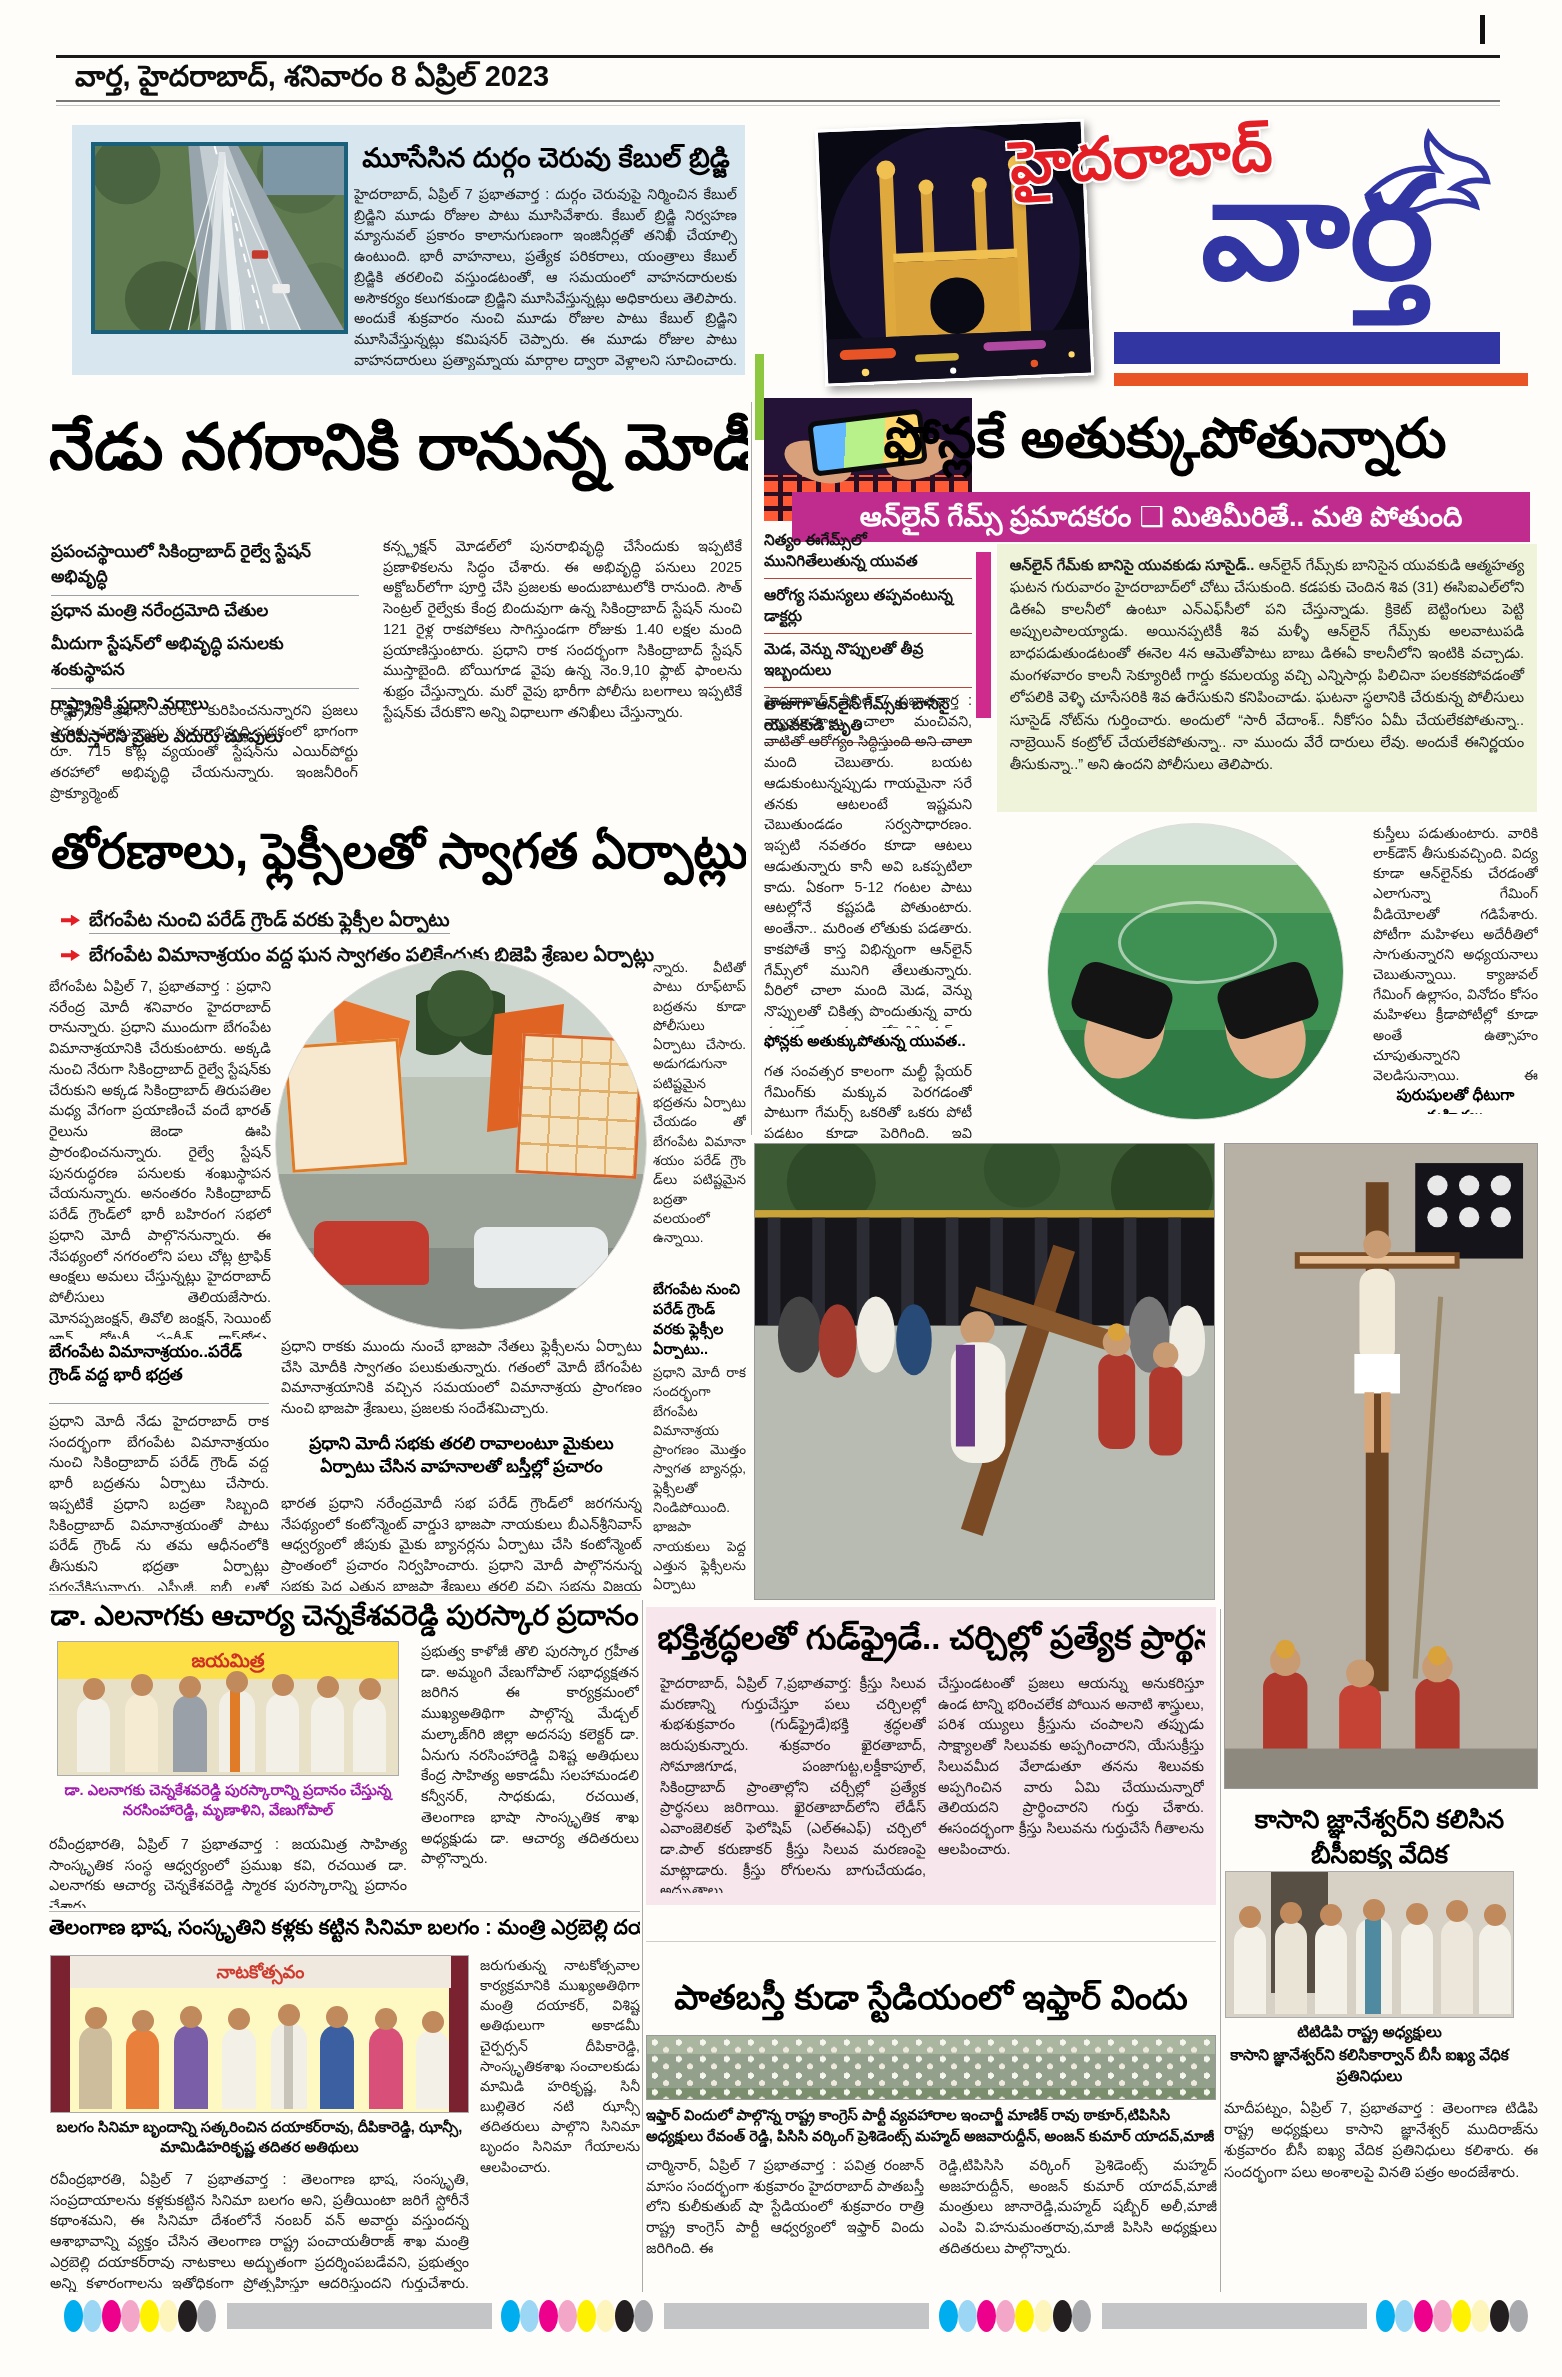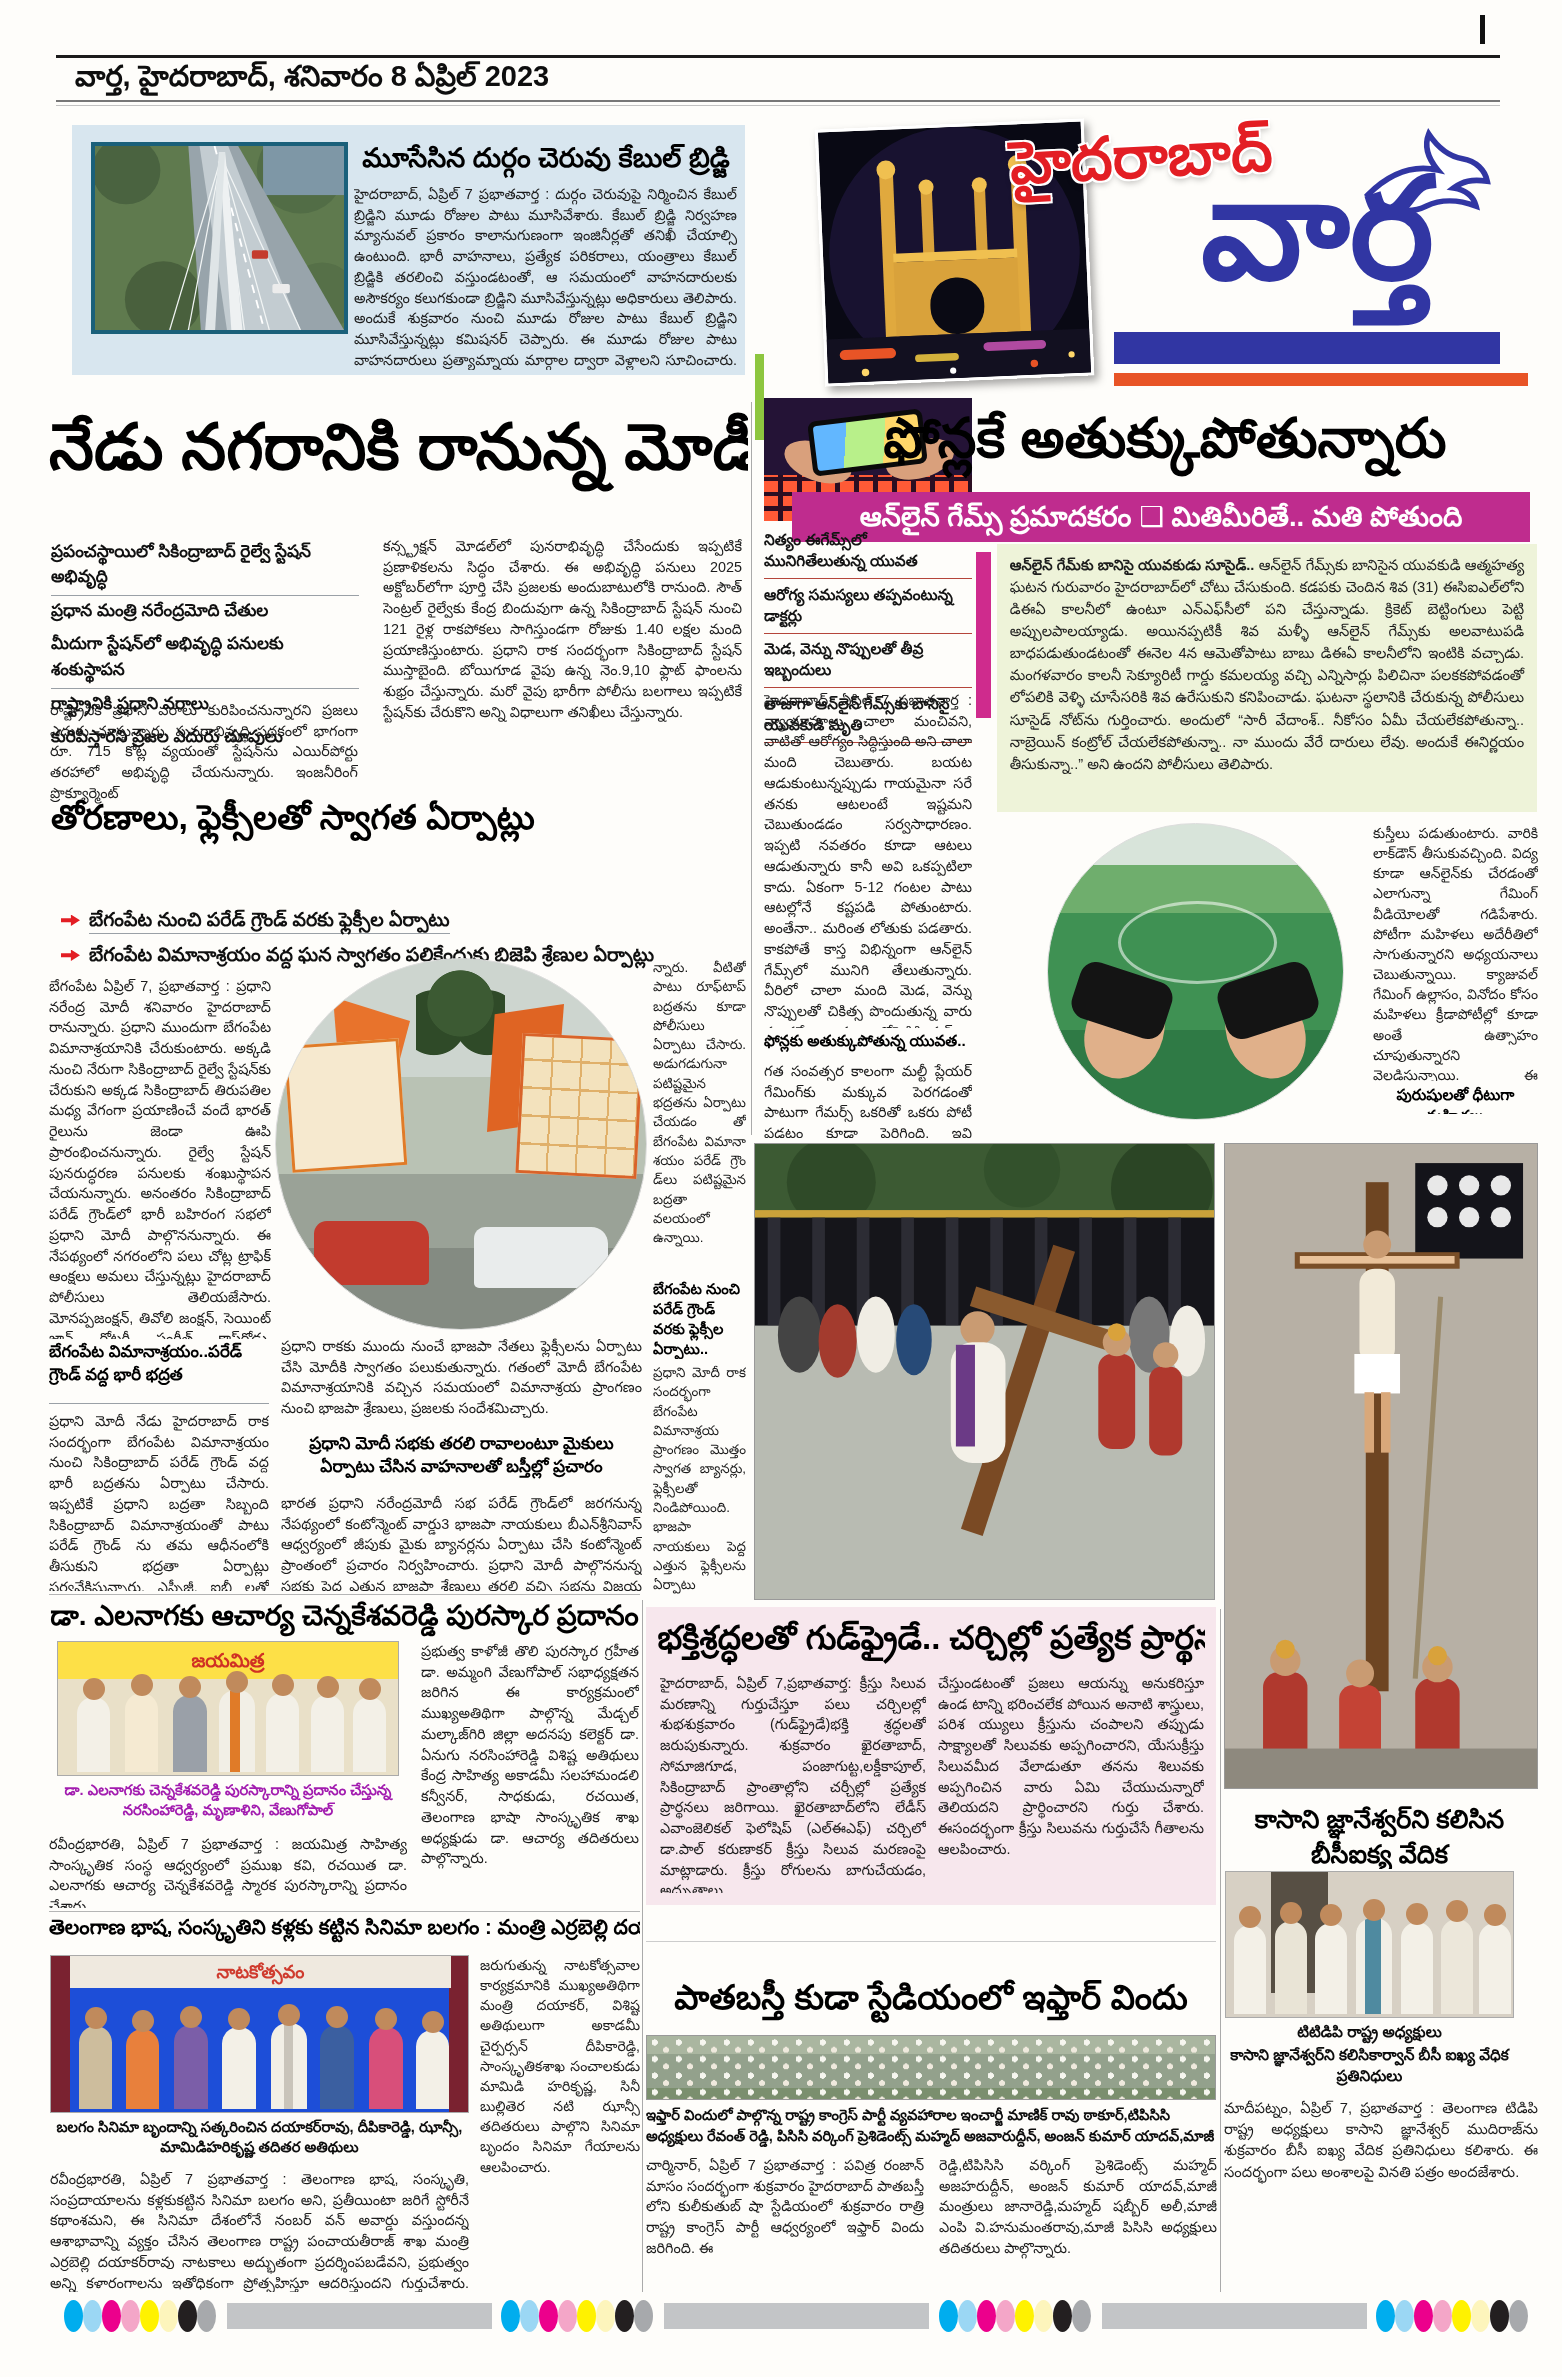--- a/index.html
+++ b/index.html
@@ -37,21 +37,21 @@
   .mh-orangebar{left:1114px;top:373px;width:414px;height:12.8px;background:#e85426;}
   .green-strip{left:755px;top:354px;width:9px;height:86px;background:#8dc63f;}
   
   .modi-hl{left:49px;top:398px;width:699px;font-size:64px;line-height:1.55;}
   .modi-kickers{left:51px;top:536px;width:308px;}
   .modi-kickers div{font-size:17px;font-weight:700;color:#101010;line-height:1.5;padding:2.6px 0 5.1px 0;}
   .modi-kickers div.ul{border-bottom:1.3px solid #9aa0a6;}
   .modi-c1{left:50px;top:700px;width:308px;height:183px;}
   .modi-c2{left:383px;top:536px;width:359px;height:347px;}
   
-  .wel-hl{left:51px;top:798px;width:695px;font-size:34px;}
+  .wel-hl{left:51px;top:823px;width:695px;font-size:49px;}
   .wel-bullets{left:61px;top:909px;width:677px;}
   .wel-bullets .row{font-size:19px;font-weight:700;margin-bottom:9px;color:#101010;}
   .wel-bullets .row .txt-u{border-bottom:1.3px solid #9aa0a6;padding-bottom:2.6px;}
   .arr{display:inline-block;width:19px;height:11.5px;background:#e31e24;margin-right:9px;
        clip-path:polygon(0 32%,52% 32%,52% 0,100% 50%,52% 100%,52% 68%,0 68%);}
   .wel-c1{left:49px;top:976px;width:222px;height:363px;}
   .wel-circle{left:275px;top:958px;width:370px;height:370px;border-radius:50%;overflow:hidden;border:1.3px solid #ddd;}
   .wel-narrow{left:653px;top:958px;width:93px;height:319px;font-size:13.4px;}
   .wel-flexi-head{left:653px;top:1281px;width:93px;height:78px;font-size:14.7px;font-weight:800;color:#000;overflow:hidden;}
   .wel-narrow2{left:653px;top:1363px;width:93px;height:234px;font-size:13.4px;}
@@ -100,21 +100,21 @@
   .aw-hl{left:49px;top:1600px;width:591px;font-size:28px;text-align:center;}
   .aw-photo{left:57px;top:1641px;width:342px;height:135px;background:#e9e0c8;overflow:hidden;border:0.6px solid #aaa;box-sizing:border-box;}
   .aw-banner{position:absolute;left:0;top:0;width:100%;height:37px;background:#fde047;text-align:center;font-size:19px;font-weight:800;color:#d03024;line-height:37px;}
   .fig{position:absolute;bottom:2.6px;border-radius:16.6px 16.6px 0 0;}
   .head{position:absolute;left:50%;top:-19px;width:22px;height:22px;margin-left:-11px;border-radius:50%;background:#c08a5c;}
   .aw-cap{left:57px;top:1782px;width:342px;height:46px;font-size:14.7px;font-weight:800;text-align:center;color:#a21caf;overflow:hidden;}
   .aw-right{left:421px;top:1641px;width:218px;height:264px;}
   .aw-below{left:49px;top:1834px;width:358px;height:74px;}
   
   .bal-hl{left:49px;top:1916px;width:591px;font-size:20.4px;text-align:center;}
-  .bal-photo{left:50px;top:1955px;width:419px;height:158px;background:#1d4ed8;overflow:hidden;border:0.6px solid #aaa;box-sizing:border-box;}
+  .bal-photo{left:50px;top:1955px;width:419px;height:158px;background:#fef9c3;overflow:hidden;border:0.6px solid #aaa;box-sizing:border-box;}
   .bal-banner{position:absolute;left:19px;top:0;width:381px;height:32px;background:#efe9df;text-align:center;font-size:18px;font-weight:800;color:#cf3b2e;line-height:32px;}
   .bal-curtain{position:absolute;top:0;width:19px;height:100%;background:#7a2230;}
   .bal-cap{left:50px;top:2119px;width:419px;height:46px;font-size:14.7px;font-weight:800;text-align:center;color:#0d0d0d;overflow:hidden;}
   .bal-right{left:480px;top:1955px;width:160px;height:336px;font-size:14px;}
   .bal-below{left:50px;top:2169px;width:419px;height:123px;}
   
   .if-kick{left:646px;top:1949px;width:570px;font-size:22px;font-weight:800;text-align:center;color:#000;}
   .if-hl{left:646px;top:1978px;width:570px;font-size:34px;font-weight:900;text-align:center;color:#000;white-space:nowrap;overflow:hidden;}
   .if-photo{left:646px;top:2035px;width:570px;height:65px;border:0.6px solid #999;box-sizing:border-box;
     background:

